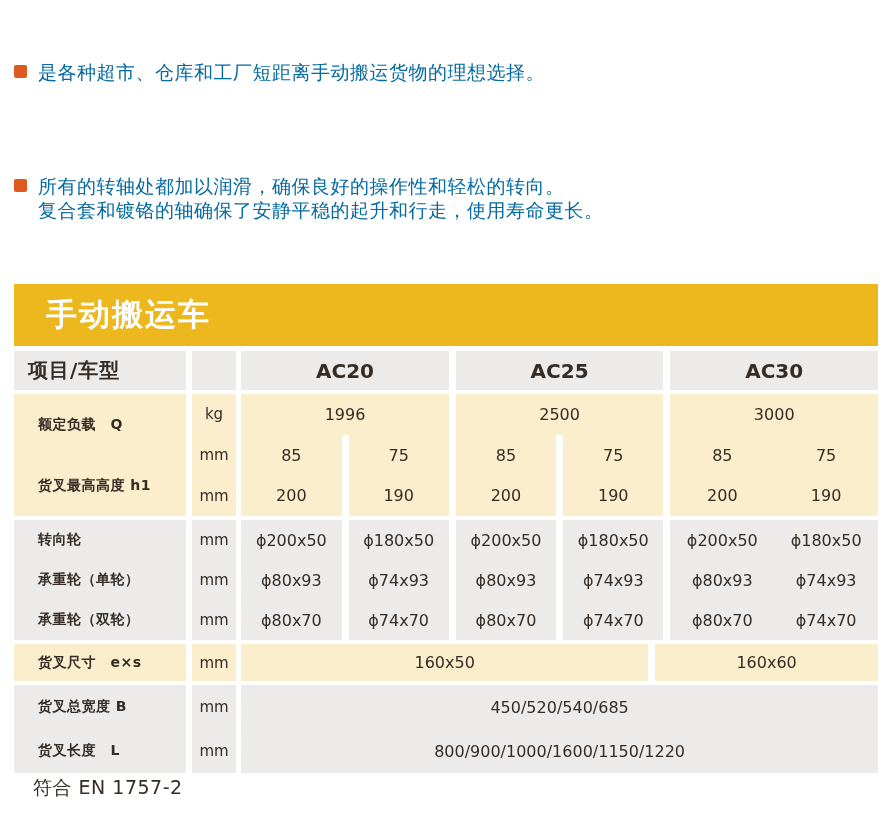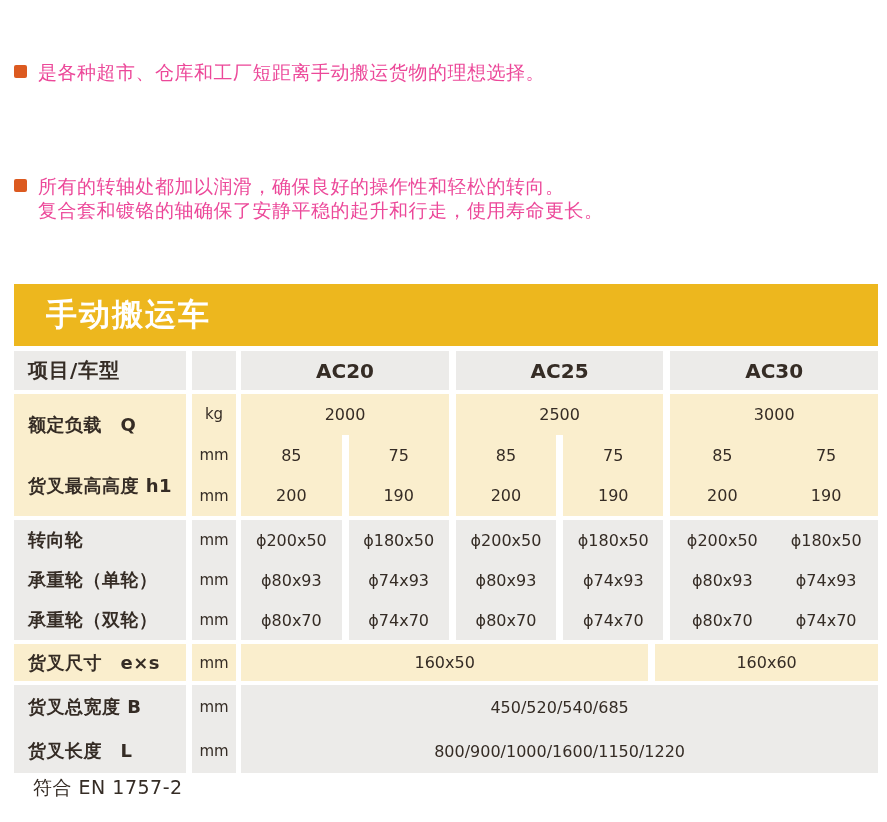--- a/index.html
+++ b/index.html
@@ -16,21 +16,21 @@
   
   .bullet-item { position:absolute; left:14px; right:16px; display:flex; align-items:flex-start; }
   .bullet-item.b1 { top:60px; }
   .bullet-item.b2 { top:174px; }
   .bullet-square {
     width:13px; height:13px; border-radius:2px;
     background:#DC5A20; flex:0 0 13px; margin-top:5px;
   }
   .bullet-text {
     margin-left:11px; font-size:19px; line-height:24px;
-    color:#ec4899; letter-spacing:0.5px;
+    color:#0369a1; letter-spacing:0.5px;
   }
 
   
   .banner {
     position:absolute; top:284px; left:14px; width:864px; height:62px;
     background:#EDB71E; display:flex; align-items:center;
   }
   .banner-title {
     color:#ffffff; font-size:31px; font-weight:700;
     padding-left:32px; letter-spacing:2px;
@@ -42,21 +42,21 @@
   .col-label { width:190px; margin-right:6px; display:flex; flex-direction:column; }
   .col-unit  { width:49px;  margin-right:5px; display:flex; flex-direction:column; }
   .col-models { width:704px; display:flex; gap:7px; }
   .model-block { flex:1 1 0; display:flex; flex-direction:column; }
 
   .bg-gray  { background:#ECEBE9; }
   .bg-cream { background:#FAEECD; }
 
   .label-row {
     flex:1 1 0; display:flex; align-items:center;
-    padding-left:14px; font-size:18px; font-weight:600; letter-spacing:0.5px;
+    padding-left:24px; font-size:14px; font-weight:600; letter-spacing:0.5px;
   }
   .unit-row {
     flex:1 1 0; display:flex; align-items:center; justify-content:center;
     font-size:15px;
   }
   .val { font-size:16px; }
 
   
   .band-header { height:39px; }
   .band-header .hdr-label {
@@ -147,21 +147,21 @@
         <div class="label-row">货叉最高高度 h1</div>
       </div>
       <div class="col-unit bg-cream">
         <div class="unit-row">kg</div>
         <div class="unit-row">mm</div>
         <div class="unit-row">mm</div>
       </div>
       <div class="col-models">
 
         <div class="model-block">
-          <div class="row-span bg-cream val">2000</div>
+          <div class="row-span bg-cream val">1996</div>
           <div class="pair-row gapped">
             <div class="half bg-cream val">85</div>
             <div class="half bg-cream val">75</div>
           </div>
           <div class="pair-row gapped">
             <div class="half bg-cream val">200</div>
             <div class="half bg-cream val">190</div>
           </div>
         </div>
 

